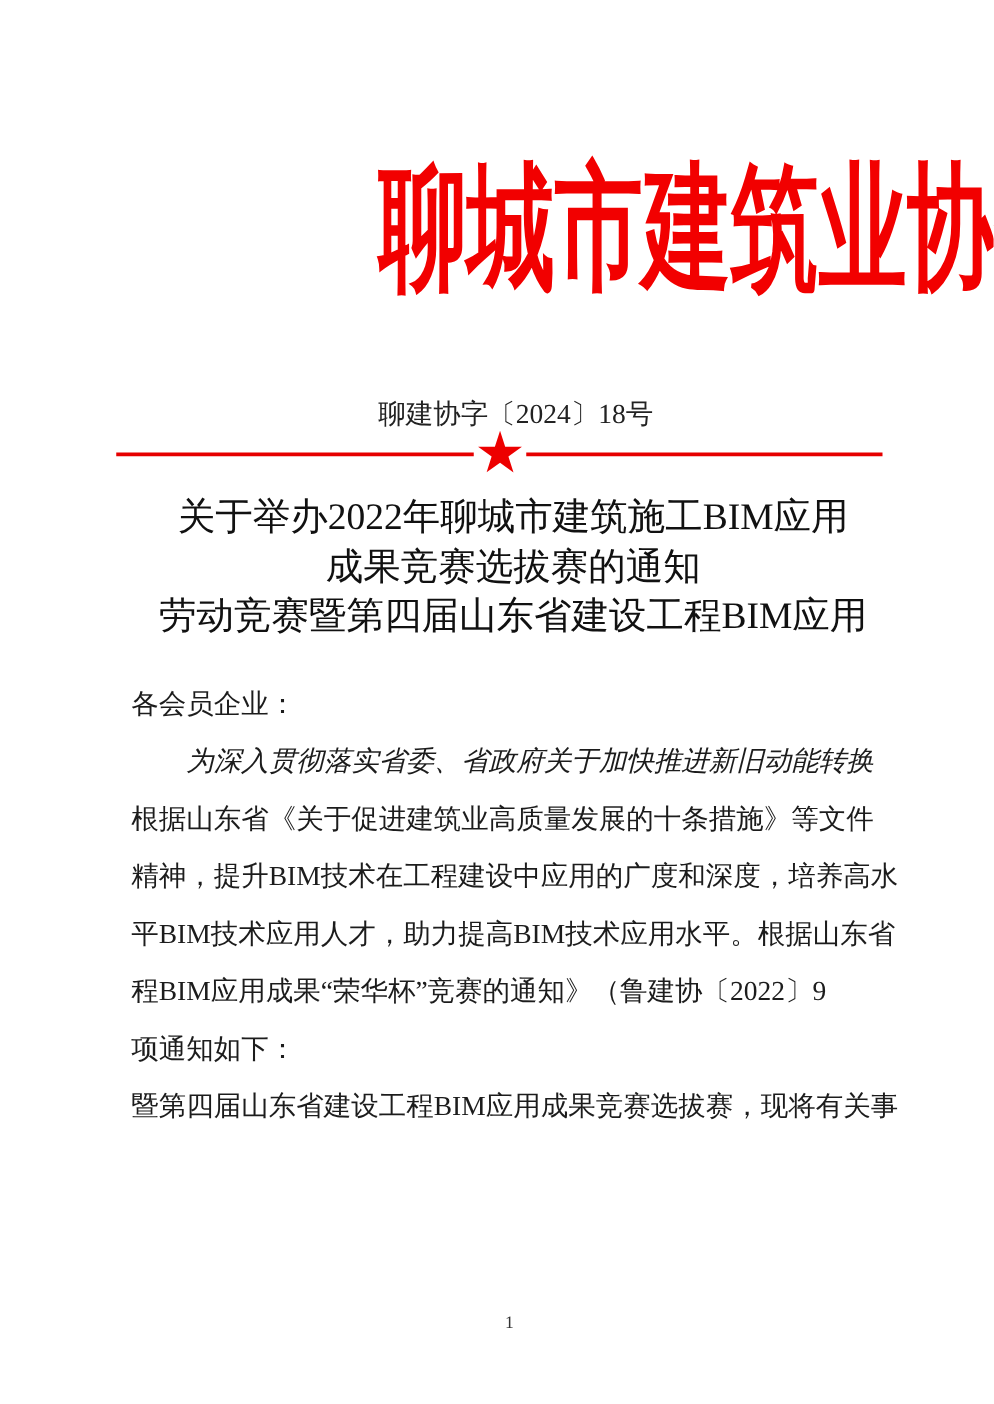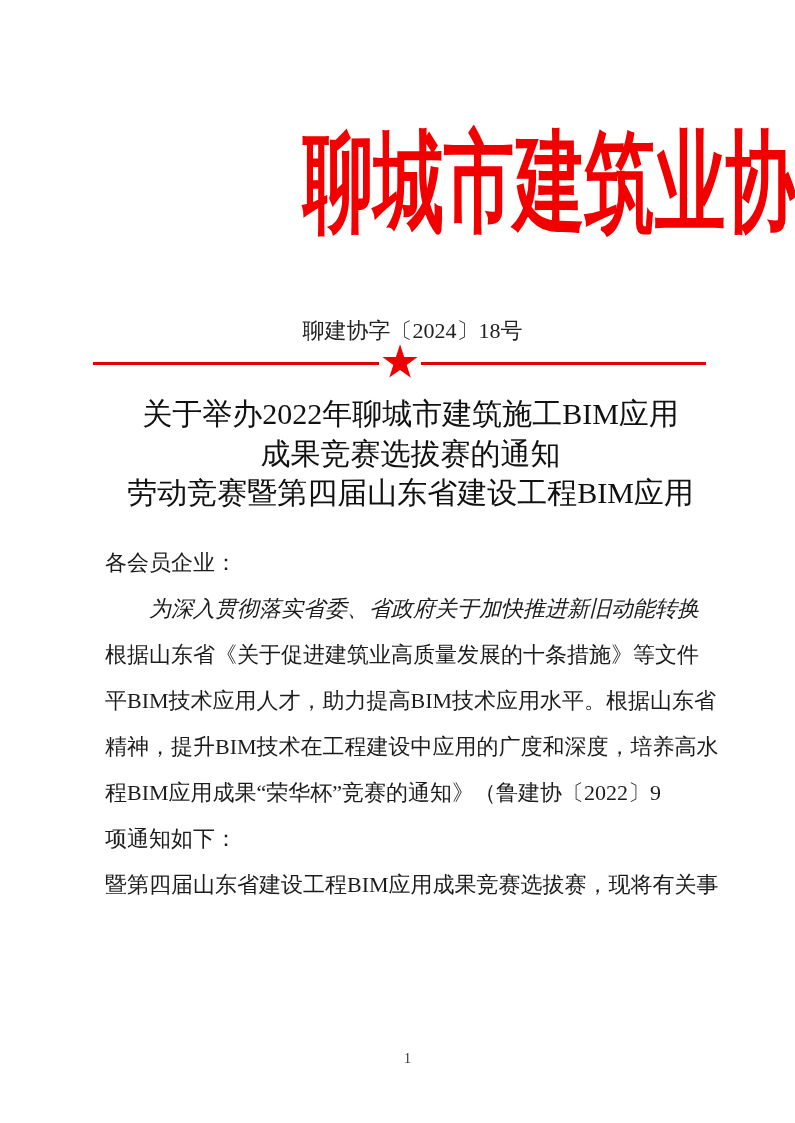--- a/index.html
+++ b/index.html
@@ -120,22 +120,22 @@
     <div class="notice-title">
       <div class="title-line">关于举办2022年聊城市建筑施工BIM应用</div>
       <div class="title-line">成果竞赛选拔赛的通知</div>
       <div class="title-line">劳动竞赛暨第四届山东省建设工程BIM应用</div>
     </div>
 
     <div class="body-text">
       <div class="line">各会员企业：</div>
       <div class="line indent">为深入贯彻落实省委、省政府关于加快推进新旧动能转换</div>
       <div class="line">根据山东省《关于促进建筑业高质量发展的十条措施》等文件</div>
+      <div class="line">精神，提升BIM技术在工程建设中应用的广度和深度，培养高水</div>
       <div class="line">平BIM技术应用人才，助力提高BIM技术应用水平。根据山东省</div>
-      <div class="line">精神，提升BIM技术在工程建设中应用的广度和深度，培养高水</div>
       <div class="line">程BIM应用成果“荣华杯”竞赛的通知》（鲁建协〔2022〕9</div>
       <div class="line">项通知如下：</div>
       <div class="line">暨第四届山东省建设工程BIM应用成果竞赛选拔赛，现将有关事</div>
     </div>
 
   </div>
 
   <div class="page-footer">1</div>
 </div>
 

